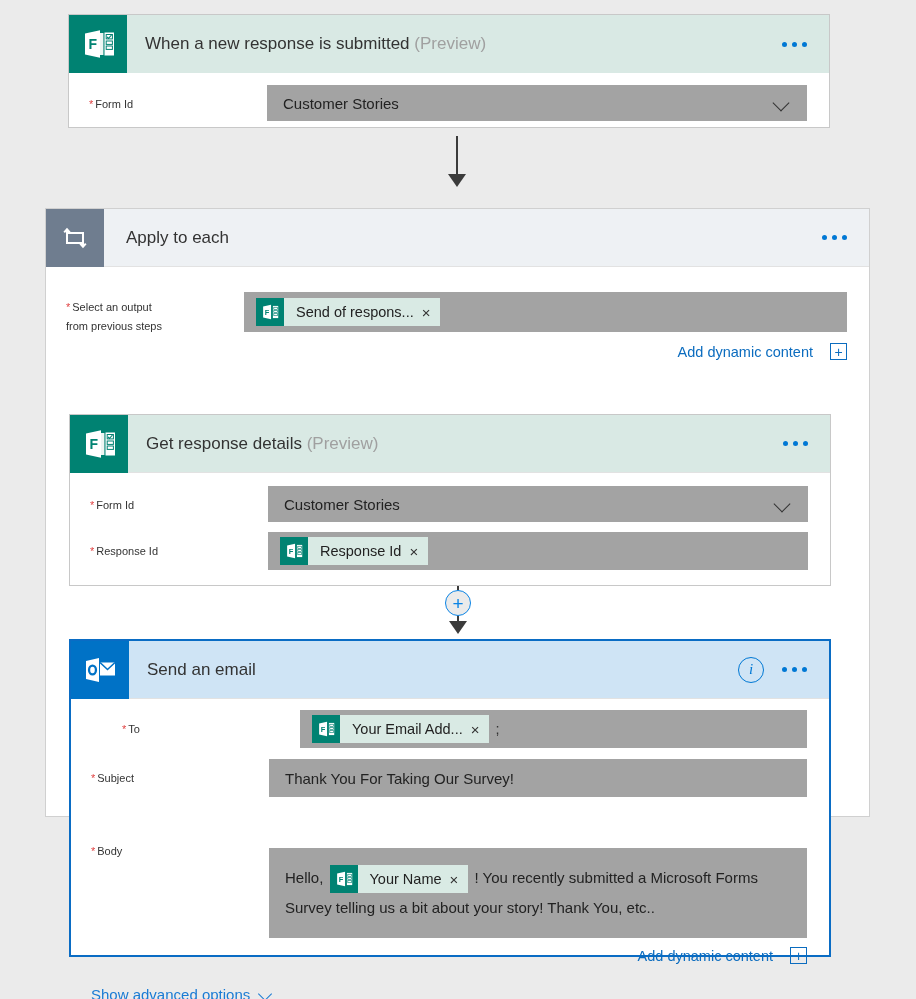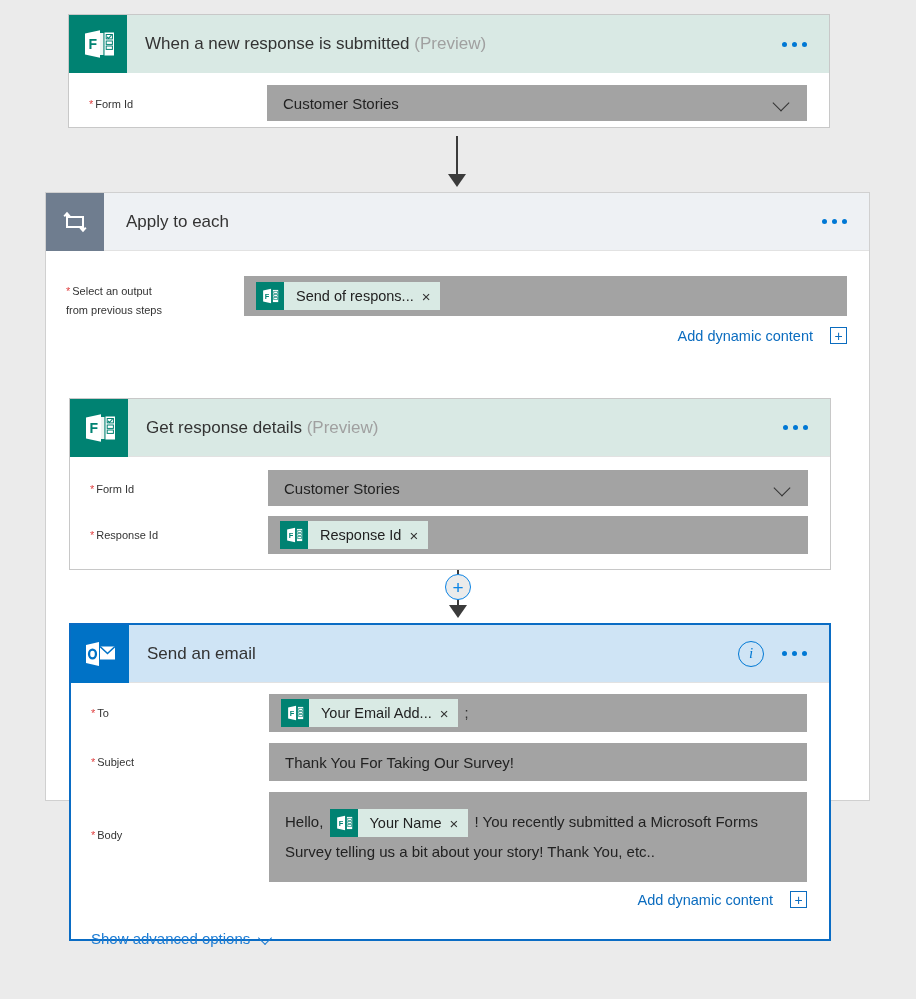--- a/index.html
+++ b/index.html
@@ -110,21 +110,21 @@
     border: 6px solid #a3a3a3;
     background: #a3a3a3;
     box-sizing: border-box;
     display: flex;
     align-items: center;
     font-size: 15px;
     color: #222222;
     padding: 0 10px;
     height: 36px;
   }
-  .textbox.tall { height: auto; min-height: 36px; align-items: flex-start; flex-wrap: wrap; }
+  .textbox.tall { height: auto; min-height: 36px; align-items: flex-start; flex-wrap: wrap; margin-top: 40px; }
 
   .chev {
     margin-left: auto;
     width: 18px;
     height: 18px;
     position: relative;
   }
   .chev::before {
     content: "";
     position: absolute;
@@ -224,21 +224,21 @@
     display: flex; align-items: center; justify-content: center;
     font-size: 19px;
     line-height: 1;
     cursor: pointer;
     box-sizing: border-box;
   }
 
   
   #loop-container {
     position: absolute;
-    left: 45px; top: 192px;
+    left: 45px; top: 208px;
     width: 825px; height: 609px;
     background: #ffffff;
     border: 1px solid #d0d0d0;
     box-sizing: border-box;
   }
   #loop-container .card-header { border-bottom: 1px solid #e2e2e2; }
 
   .selected-card {
     border: 2px solid #0a6cc4 !important;
   }
@@ -429,21 +429,21 @@
         <div class="info-icon">i</div>
         <div class="ellipsis">
           <i></i>
           <i></i>
           <i></i>
         </div>
       </div>
       <div class="card-body">
 
         <div class="row" style="padding-top:11px;">
-          <div class="field-label" style="width:178px;">
+          <div class="field-label" style="width:178px;margin-left:31px;">
             <span class="req">*</span><span>To</span>
           </div>
           <div class="field-ctl" style="max-width:562px;">
             <div class="textbox" style="height:38px; padding:0 6px;">
               <span class="token">
                 <span class="tok-icon">
                   <svg width="18" height="18" viewBox="0 0 34 34">
                     <path d="M4 6.5 L19 3.2 L19 30.8 L4 27.5 Z" fill="#ffffff"></path>
                     <text x="7.2" y="22.6" font-family="Liberation Sans, sans-serif" font-size="14" font-weight="bold" fill="#008272">F</text>
                     <rect x="22.5" y="5.5" width="10" height="23" fill="#ffffff"></rect>

